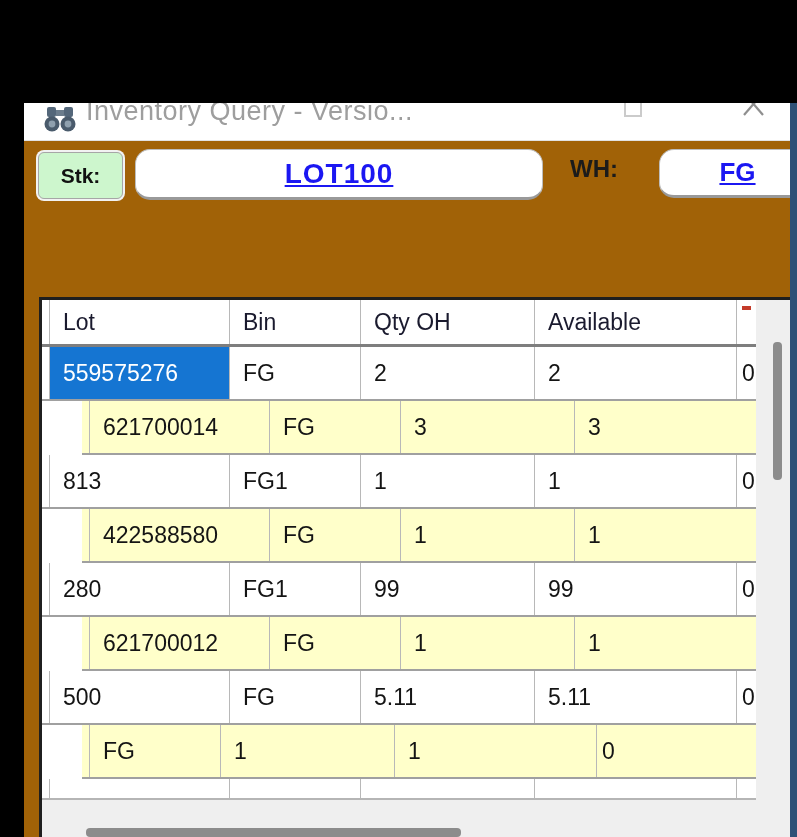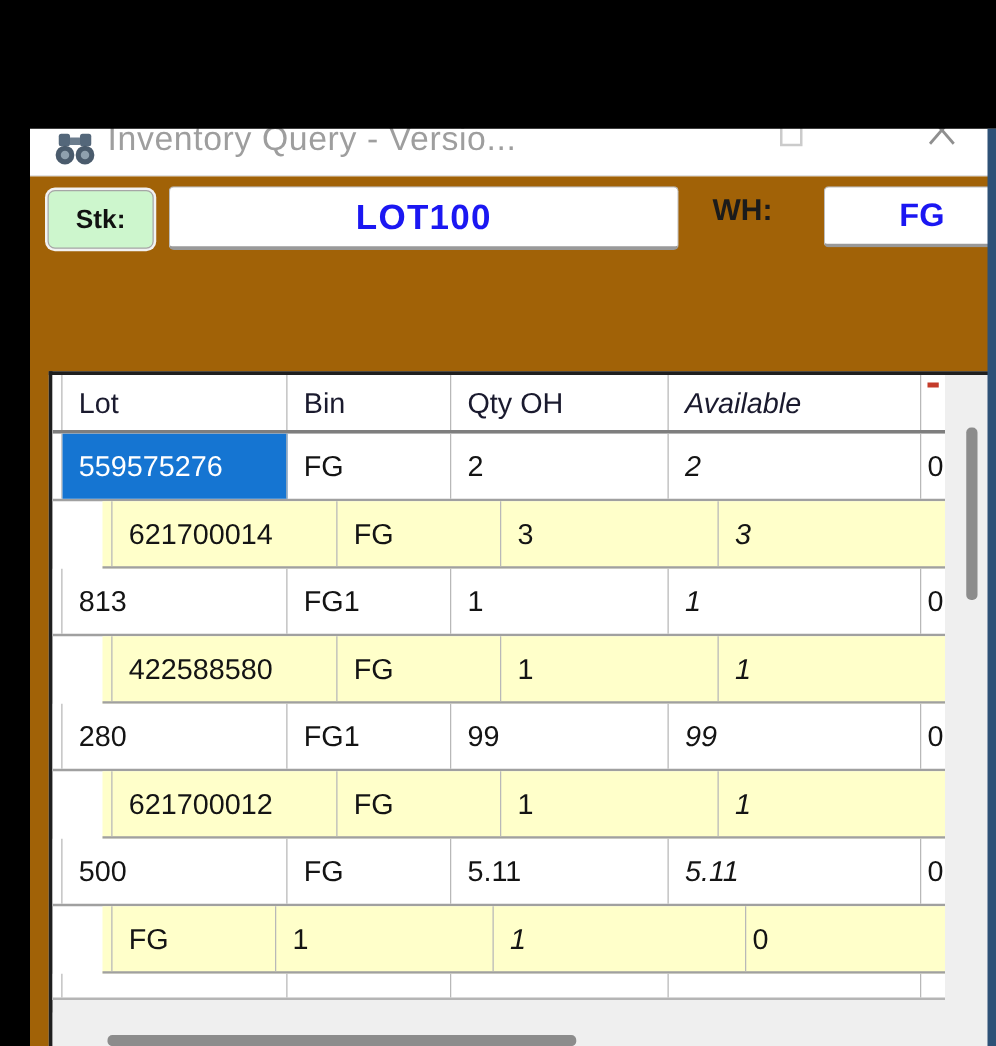--- a/index.html
+++ b/index.html
@@ -20,23 +20,23 @@
   .btn-max { position:absolute; left:600px; top:30px; width:18px; height:24px;
              border:2px solid #cbcbcb; background:transparent; }
   .btn-close { position:absolute; left:718px; top:28px; }
 
   
   .stk-btn { position:absolute; left:14px; top:89px; width:85px; height:47px;
              background:#cdf6cd; border:1px solid #a6a6a6; border-radius:6px;
              box-shadow:0 0 0 2px #f2f2f2; font-size:21px; font-weight:bold; color:#111;
              display:flex; align-items:center; justify-content:center; }
   .field { position:absolute; background:#fff; border:1px solid #bdbdbd;
-           border-bottom:3px solid #999; border-radius:4px;
+           border-bottom:3px solid #999; border-radius:15px;
            display:flex; align-items:center; justify-content:center;
-           font-weight:bold; color:#1b17f2; }
+           font-weight:bold; color:#1b17f2;text-decoration:underline; }
   .lot-field { left:111px; top:86px; width:408px; height:51px; font-size:28px; letter-spacing:1px; }
   .wh-label { position:absolute; left:546px; top:92px; font-size:24px; font-weight:bold; color:#1b1b1b; }
   .wh-field { left:635px; top:86px; width:157px; height:49px; font-size:26px; }
 
   
   .desc-box { position:absolute; left:14px; top:146px; width:764px; height:78px;
               background:#fefefe; border:1px solid #cbcbcb; border-radius:9px;
               text-align:center; padding-top:16px; font-size:23px; color:#151515; }
 
   
@@ -47,21 +47,21 @@
   .row.hdr { border-bottom:3px solid #7e7e7e; height:47px; }
   .row.alt { background:#ffffca;margin-left:40px; }
   .row.stubrow { height:21px; border-bottom:2px solid #b5b5b5; }
   .c { height:100%; border-right:1px solid #b8b8b8; padding-left:13px;
        display:flex; align-items:center; font-size:23px; color:#141414;
        white-space:nowrap; overflow:hidden; }
   .c.stub  { width:8px;  padding:0; }
   .c.lot   { width:180px; }
   .c.bin   { width:131px; }
   .c.qty   { width:174px; }
-  .c.avail { width:202px;font-style:italic; }
+  .c.avail { width:202px; }
   .c.extra { flex:1; padding-left:5px; border-right:none; }
   .hdr .c { color:#1a1a2e; }
   .c.sel { background:#1575d2; color:#ffffff; }
   .red-mark { display:block; width:9px; height:4px; background:#c43b2a;
               align-self:flex-start; margin-top:6px; }
 
   
   .vtrack { position:absolute; left:714px; top:0; width:43px; height:100%; background:#efefef; }
   .vthumb { position:absolute; left:17px; top:42px; width:9px; height:138px;
             background:#8c8c8c; border-radius:4px; }

